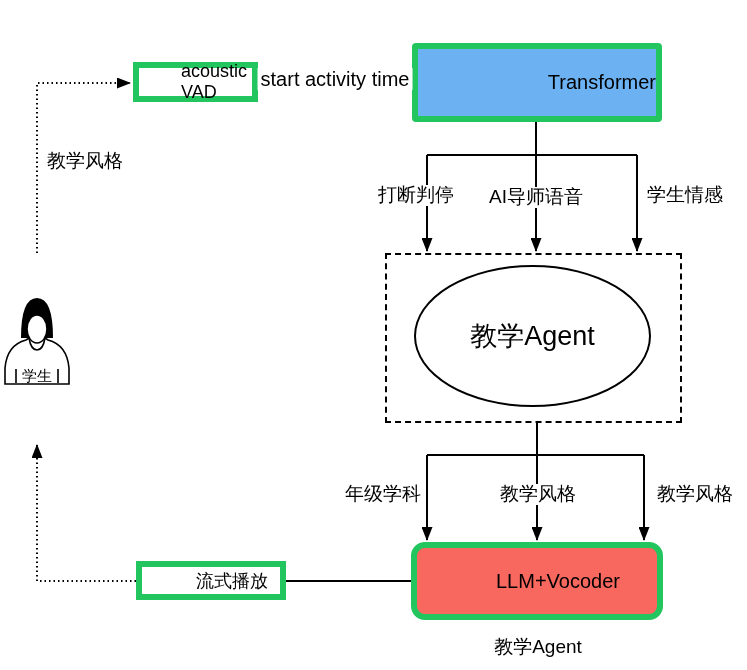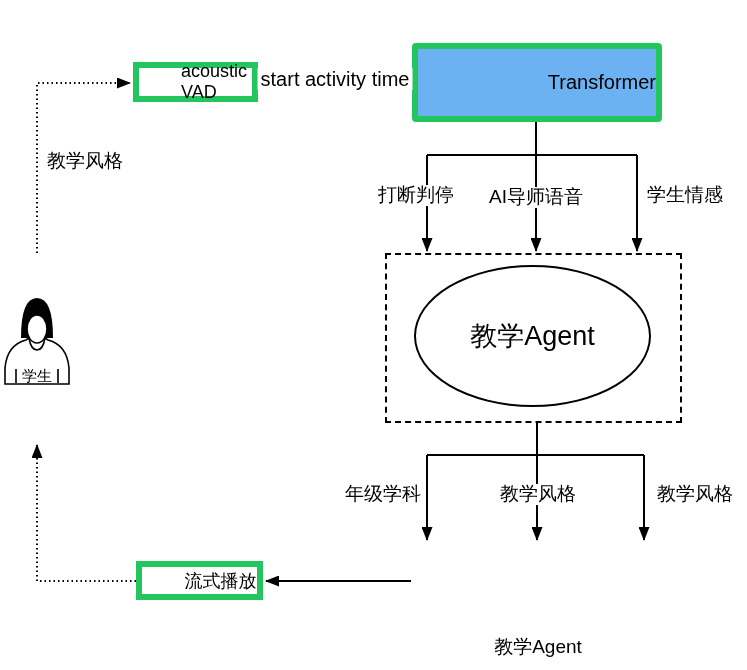--- a/index.html
+++ b/index.html
@@ -78,22 +78,25 @@
   </div>
 
   <div class="node node-plain" style="left:133px;top:62px;width:125px;height:40px;">
     <span>acoustic VAD</span>
   </div>
 
   <div class="node node-blue" style="left:412px;top:43px;width:250px;height:79px;">
     <span>Transformer</span>
   </div>
 
+  <div class="node node-red" style="left:411px;top:542px;width:252px;height:78px;">
+    <span>LLM+Vocoder</span>
+  </div>
 
-  <div class="node node-plain" style="left:136px;top:561px;width:127px;height:39px;">
+  <div class="node node-plain" style="left:136px;top:561px;width:150px;height:39px;">
     <span>流式播放</span>
   </div>
 
   <div class="lbl" style="left:538px;top:637px;">教学Agent</div>
 
   <div class="lbl lbl-en" style="left:335px;top:60px;">start activity time</div>
   <div class="lbl" style="left:85px;top:151px;">教学风格</div>
   <div class="lbl" style="left:380px;top:185px;margin-left:36px;">打断判停</div>
   <div class="lbl" style="left:536px;top:187px;">AI导师语音</div>
   <div class="lbl" style="left:685px;top:185px;">学生情感</div>

